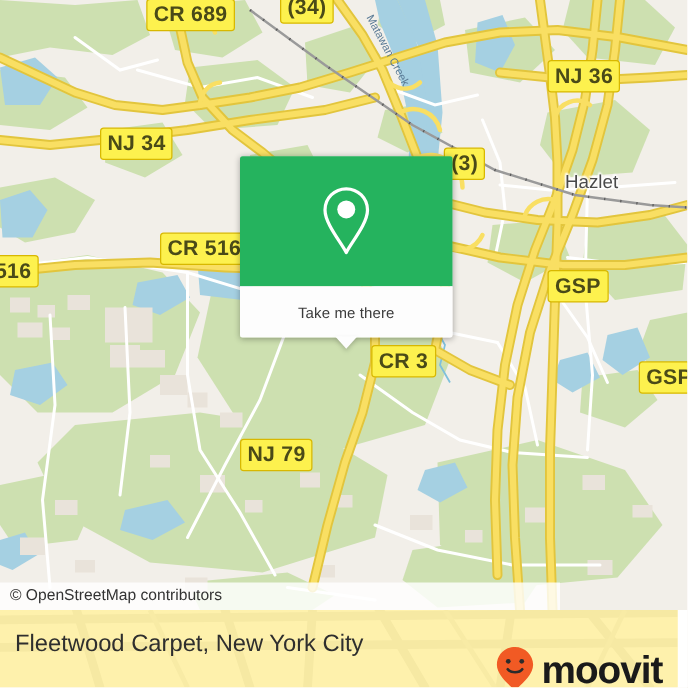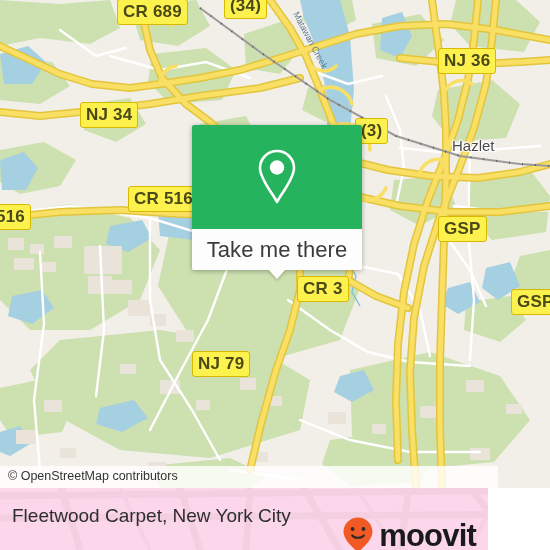--- a/index.html
+++ b/index.html
@@ -69,21 +69,21 @@
     font-size: 9px;
     font-family: "Liberation Sans", sans-serif;
     white-space: nowrap;
   }
 
   
   #attribution {
     position: absolute;
     left: 0;
     top: 466px;
-    width: 498px;
+    width: 448px;
     height: 22px;
     background: rgba(255,255,255,0.82);
     box-sizing: border-box;
   }
   #attribution-text {
     position: absolute;
     left: 8px;
     top: 3px;
     font-size: 12.5px;
     color: #333333;
@@ -113,21 +113,21 @@
   #popup-button {
     position: relative;
     height: 41px;
     background: #fdfdfd;
     border-radius: 0 0 2px 2px;
     display: flex;
     align-items: center;
     justify-content: center;
   }
   #popup-button-label {
-    font-size: 22px;
+    font-size: 12px;
     color: #3b3b3b;
     font-family: "Liberation Sans", sans-serif;
     letter-spacing: 0.1px;
     text-align: center;
   }
   #popup-tip {
     position: absolute;
     left: 50%;
     bottom: -9px;
     margin-left: -9px;
@@ -137,23 +137,23 @@
     border-right: 9px solid transparent;
     border-top: 10px solid #fdfdfd;
     filter: drop-shadow(0 2px 1.5px rgba(0,0,0,0.18));
   }
 
   
   #footer {
     position: absolute;
     left: 0;
     top: 488px;
-    width: 488px;
+    width: 542px;
     height: 62px;
-    background: #f9a8d4;
+    background: #fde047;
     overflow: hidden;
   }
   #footer-watermark {
     position: absolute;
     left: 0;
     top: 0;
     opacity: 0.55;
   }
   #footer-title {
     position: absolute;

